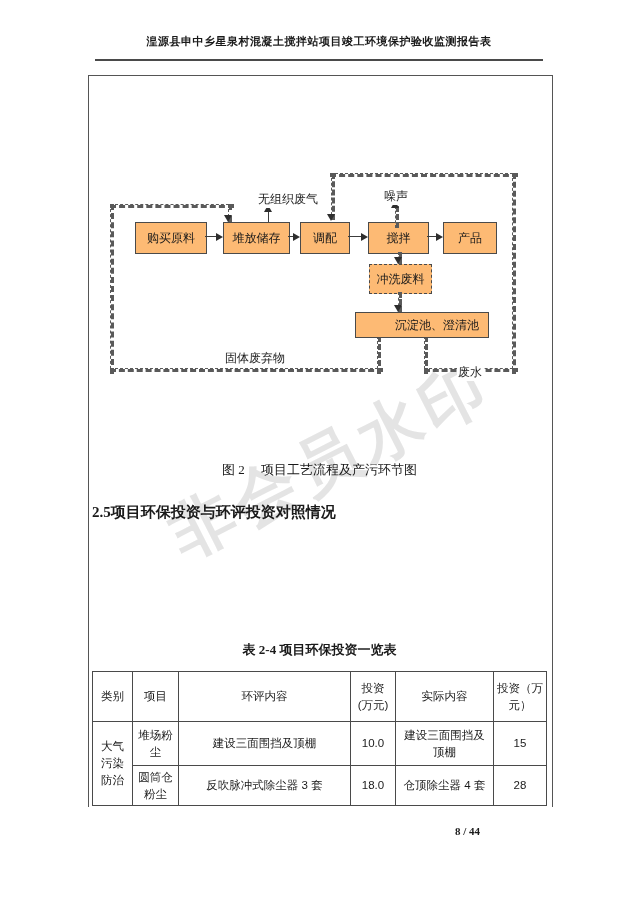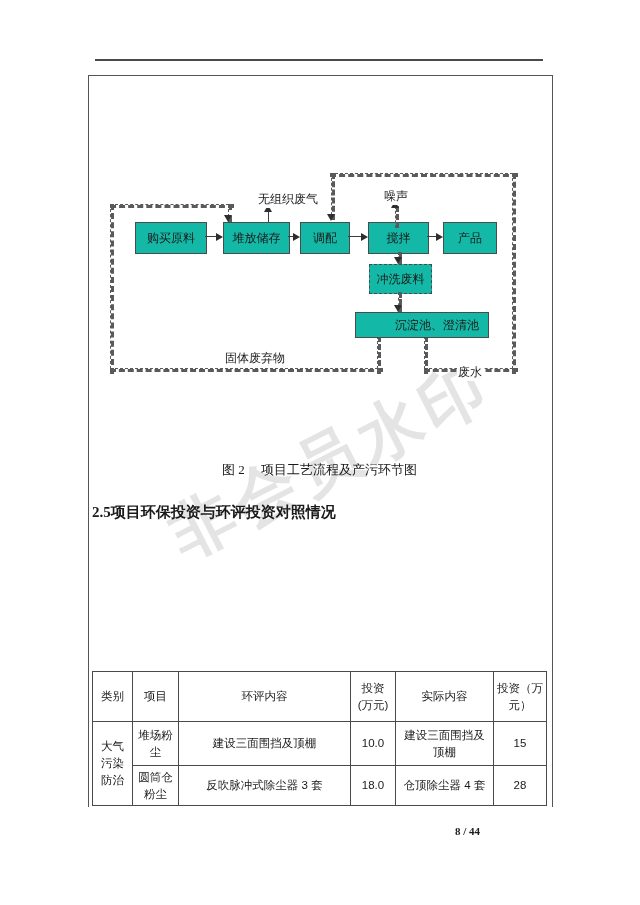--- a/index.html
+++ b/index.html
@@ -13,21 +13,21 @@
 
   
   .watermark{left:70px;top:330px;width:520px;height:260px;display:flex;align-items:center;justify-content:center;
              transform:rotate(-27deg);font-size:64px;font-weight:bold;letter-spacing:6px;
              color:#cfcfcf;opacity:.55;white-space:nowrap;pointer-events:none;}
 
   
   .content-box{left:88px;top:75px;width:463px;height:731px;border:1px solid #555;border-bottom:none;}
 
   
-  .fc-box{border:1px solid #4a4a4a;background:#14b8a6;display:flex;align-items:center;justify-content:center;
+  .fc-box{border:1px solid #4a4a4a;background:#fdba74;display:flex;align-items:center;justify-content:center;
           font-size:12px;font-family:"Liberation Sans","DejaVu Sans",sans-serif;white-space:nowrap;}
   .fc-dashed{border-style:dashed;}
   .fc-label{font-size:12px;font-family:"Liberation Sans","DejaVu Sans",sans-serif;white-space:nowrap;background:#fff;padding:0 1px;}
   .hl{height:0;border-top:1px solid #3c3c3c;}
   .vl{width:0;border-left:1px solid #3c3c3c;}
   .dsh{border-color:#5a5a5a;border-style:dashed;}
   .ah{width:0;height:0;}
   .ah-r{border-top:4px solid transparent;border-bottom:4px solid transparent;border-left:7px solid #2e2e2e;}
   .ah-u{border-left:4px solid transparent;border-right:4px solid transparent;border-bottom:7px solid #2e2e2e;}
   .ah-d{border-left:4px solid transparent;border-right:4px solid transparent;border-top:7px solid #2e2e2e;}
@@ -45,20 +45,21 @@
 
   .footer-page{left:455px;top:825px;width:70px;font-size:11px;font-weight:bold;}
 </style>
 </head>
 <body>
 
 <div class="page">
 
   <div class="abs watermark">非会员水印</div>
 
+  <div class="abs header-title">湟源县申中乡星泉村混凝土搅拌站项目竣工环境保护验收监测报告表</div>
   <div class="abs header-rule"></div>
 
   <div class="abs content-box"></div>
 
   <div>
 
     <div class="abs hl dsh" style="left:110px;top:204px;width:118px;"></div>
     <div class="abs vl dsh" style="left:110px;top:204px;height:164px;"></div>
     <div class="abs hl dsh" style="left:110px;top:368px;width:267px;"></div>
     <div class="abs vl dsh" style="left:377px;top:336px;height:32px;"></div>
@@ -101,20 +102,21 @@
     <div class="abs fc-label" style="left:228px;top:191px;margin-left:29px;">无组织废气</div>
     <div class="abs fc-label" style="left:383px;top:188px;">噪声</div>
     <div class="abs fc-label" style="left:224px;top:350px;">固体废弃物</div>
     <div class="abs fc-label" style="left:457px;top:364px;">废水</div>
   </div>
 
   <div class="abs figure-caption">图 2　 项目工艺流程及产污环节图</div>
 
   <div class="abs section-heading">2.5项目环保投资与环评投资对照情况</div>
 
+  <div class="abs table-title">表 2-4 项目环保投资一览表</div>
 
   <table class="inv abs">
     <colgroup>
       <col style="width:40px">
         <col style="width:46px">
         <col style="width:172px">
       <col style="width:45px">
         <col style="width:98px">
         <col style="width:53px">
     </colgroup>

